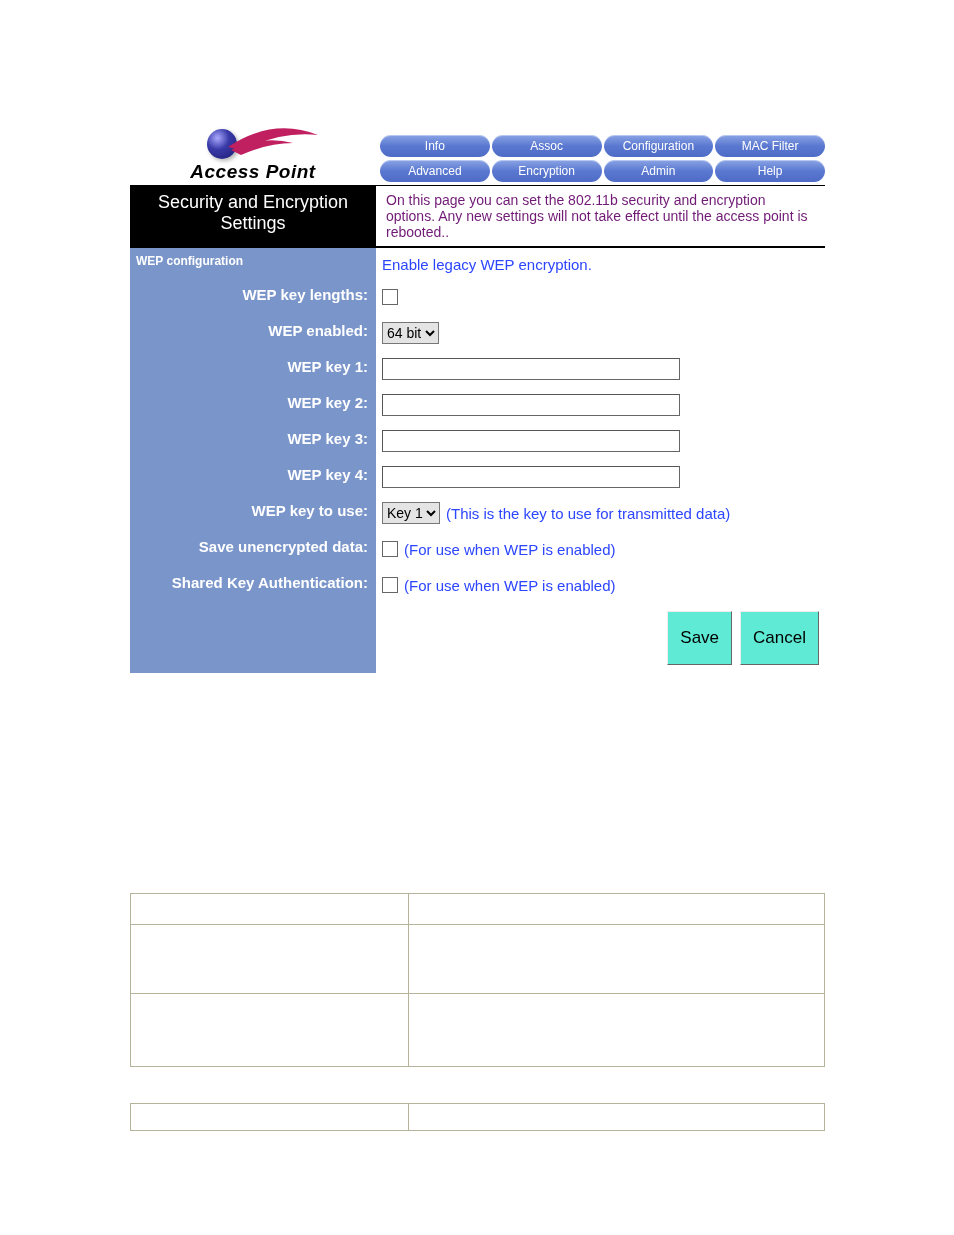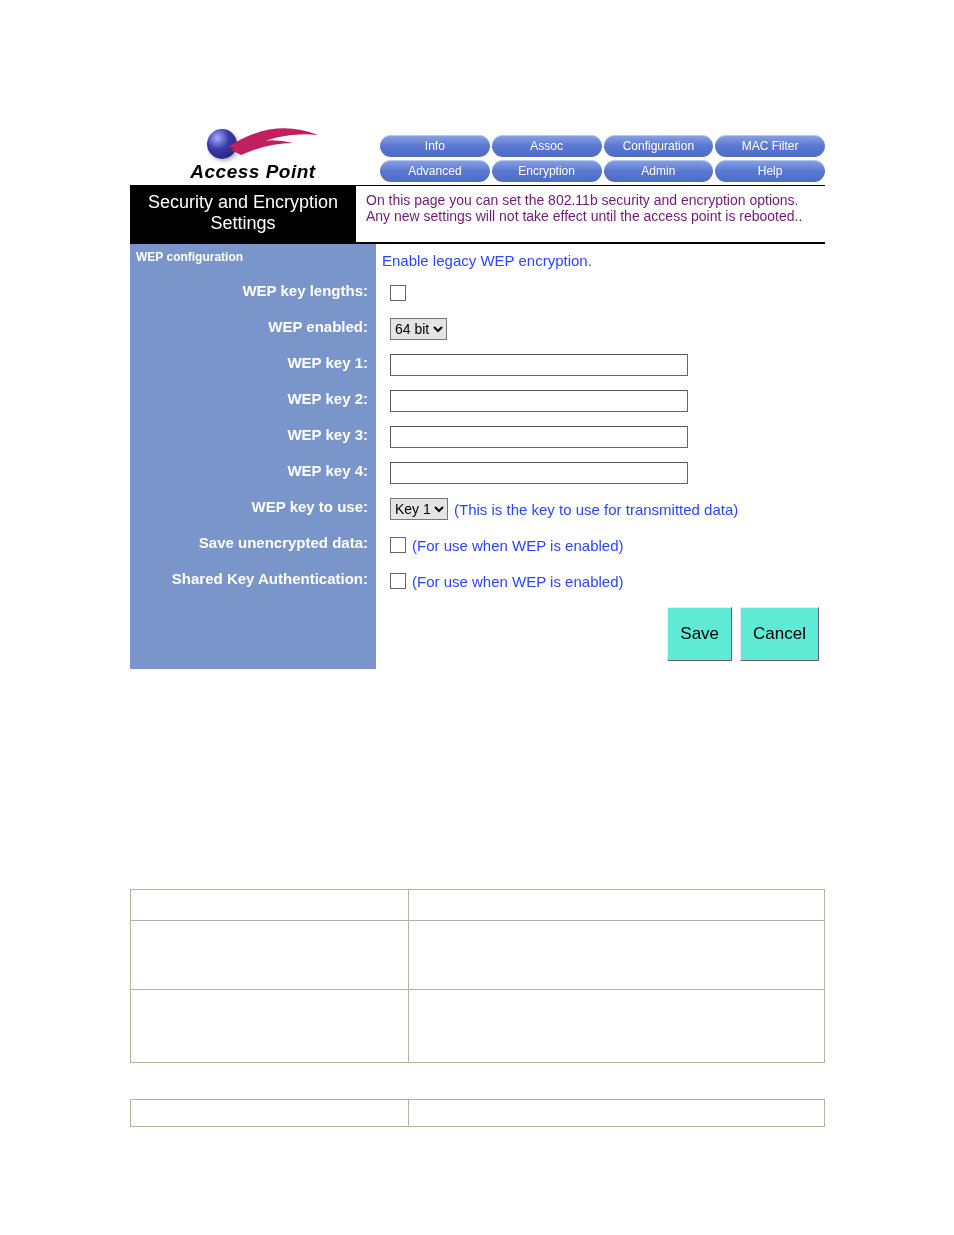--- a/index.html
+++ b/index.html
@@ -84,21 +84,21 @@
     justify-content: center;
     cursor: pointer;
     box-shadow: inset 0 1px 0 rgba(255,255,255,0.4);
   }
   
   .title-row {
     display: flex;
     border-top: 1px solid #000;
   }
   .title-left {
-    width: 226px;
+    width: 246px;
     background: #000;
     color: #fff;
     text-align: center;
     font-size: 18px;
     padding: 6px 8px 10px 8px;
     box-sizing: border-box;
   }
   .title-right {
     flex: 1;
     background: #fff;
@@ -143,21 +143,21 @@
     width: 246px;
     text-align: right;
     font-weight: bold;
     color: #fff;
     font-size: 15px;
     padding-right: 8px;
     box-sizing: border-box;
   }
   .form-control {
     flex: 1;
-    padding-left: 14px;
+    padding-left: 6px;
     display: flex;
     align-items: center;
     gap: 6px;
   }
   .form-control input[type="text"] {
     width: 290px;
     height: 20px;
     border: 1px solid #666;
     border-top-color:#555; border-left-color:#555;
     font-size: 14px;

